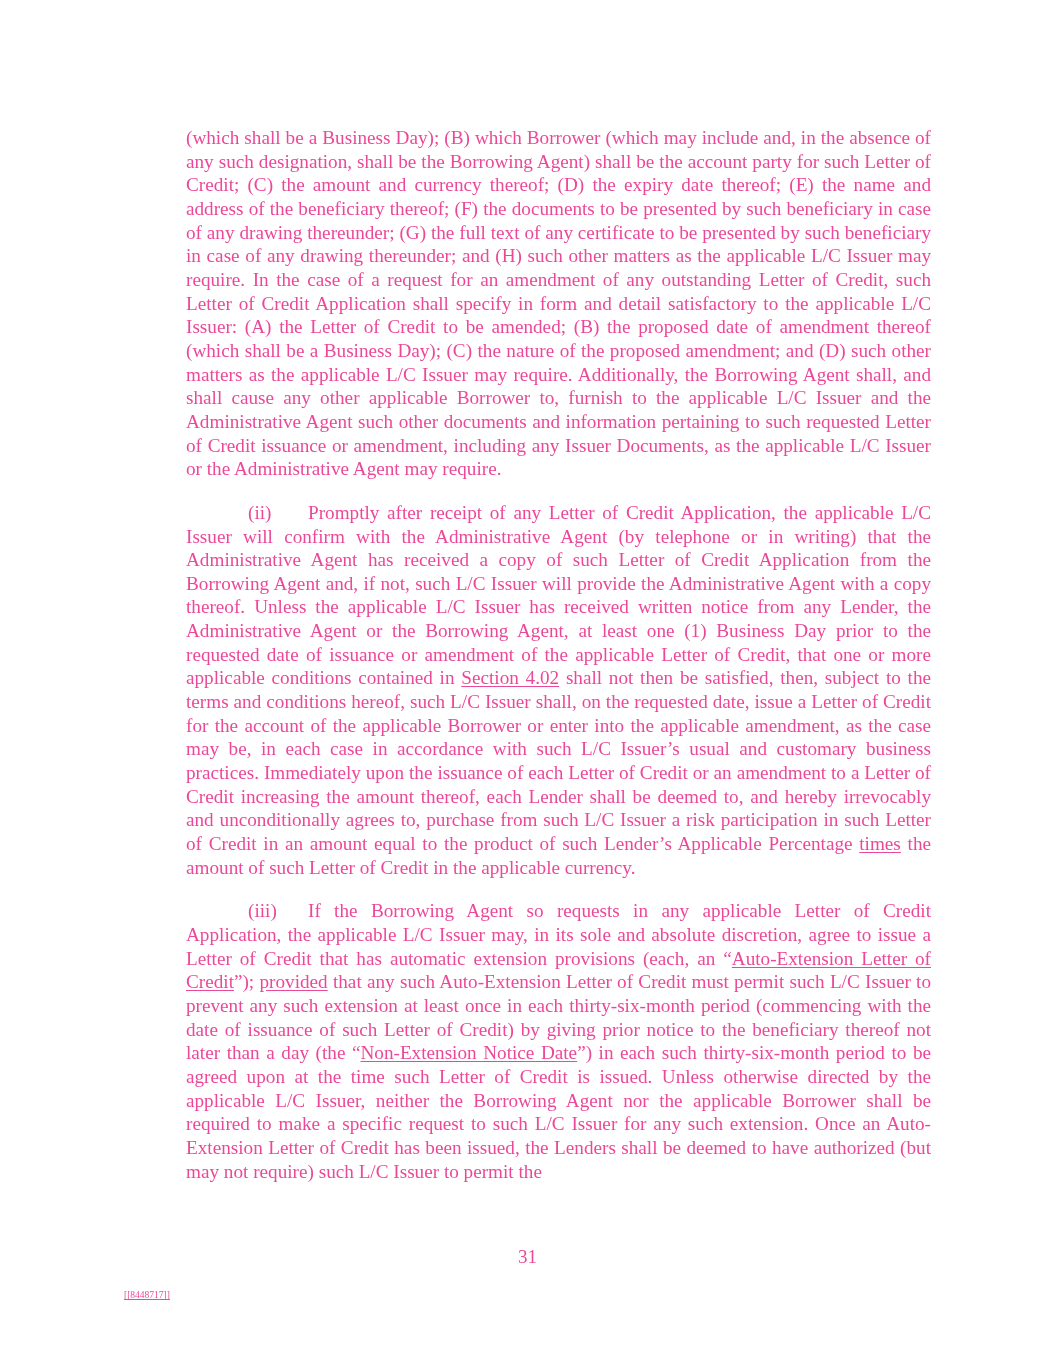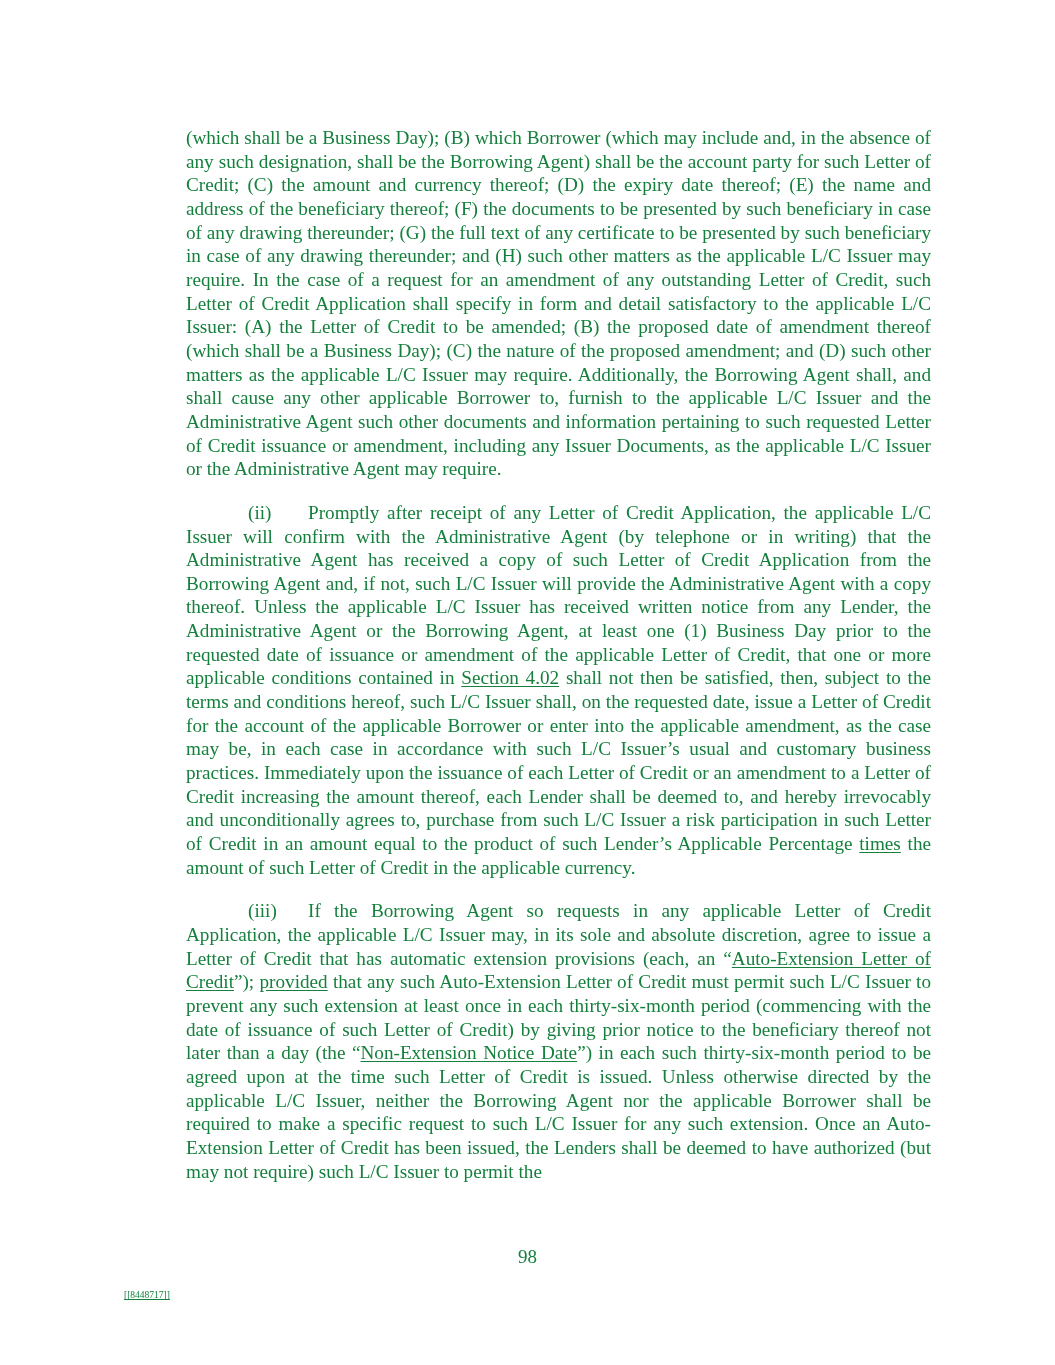--- a/index.html
+++ b/index.html
@@ -1,19 +1,19 @@
 <!DOCTYPE html>
 <html><head>
 <meta charset="utf-8">
 <style>
   html, body { margin: 0; padding: 0; background: #ffffff; }
   body { width: 1055px; height: 1365px; position: relative; overflow: hidden; }
   .page {
     position: absolute; left: 0; top: 0; width: 850px; height: 1365px; background: #fff;
-    font-family: "Liberation Serif", "DejaVu Serif", serif; color: #15803d;
+    font-family: "Liberation Serif", "DejaVu Serif", serif; color: #ec4899;
   }
   .body-text {
     position: absolute; left: 186px; top: 126px; width: 745px;
     font-size: 19.2px; line-height: 23.65px;
   }
   .para { margin: 0; text-align: justify; text-align-last: left; }
   .para + .para { margin-top: 20px; }
   .para.indent { text-indent: 62px; font-family: Liberation Serif, serif; }
   .num { display: inline-block; width: 60px; text-indent: 0; }
   u { text-decoration: underline; text-underline-offset: 2px; }
@@ -27,15 +27,15 @@
 </style>
 </head>
 <body>
 
 <div class="page">
   <div class="body-text">
     <p class="para"><span>(which shall be a Business Day); (B) which Borrower (which may include and, in the absence of any such designation, shall be the Borrowing Agent) shall be the account party for such Letter of Credit; (C) the amount and currency thereof; (D) the expiry date thereof; (E) the name and address of the beneficiary thereof; (F) the documents to be presented by such beneficiary in case of any drawing thereunder; (G) the full text of any certificate to be presented by such beneficiary in case of any drawing thereunder; and (H) such other matters as the applicable L/C Issuer may require.  In the case of a request for an amendment of any outstanding Letter of Credit, such Letter of Credit Application shall specify in form and detail satisfactory to the applicable L/C Issuer: (A) the Letter of Credit to be amended; (B) the proposed date of amendment thereof (which shall be a Business Day); (C) the nature of the proposed amendment; and (D) such other matters as the applicable L/C Issuer may require.  Additionally, the Borrowing Agent shall, and shall cause any other applicable Borrower to, furnish to the applicable L/C Issuer and the Administrative Agent such other documents and information pertaining to such requested Letter of Credit issuance or amendment, including any Issuer Documents, as the applicable L/C Issuer or the Administrative Agent may require.</span></p>
     <p class="para indent"><span class="num">(ii)</span><span>Promptly after receipt of any Letter of Credit Application, the applicable L/C Issuer will confirm with the Administrative Agent (by telephone or in writing) that the Administrative Agent has received a copy of such Letter of Credit Application from the Borrowing Agent and, if not, such L/C Issuer will provide the Administrative Agent with a copy thereof.  Unless the applicable L/C Issuer has received written notice from any Lender, the Administrative Agent or the Borrowing Agent, at least one (1) Business Day prior to the requested date of issuance or amendment of the applicable Letter of Credit, that one or more applicable conditions contained in </span><u>Section 4.02</u><span> shall not then be satisfied, then, subject to the terms and conditions hereof, such L/C Issuer shall, on the requested date, issue a Letter of Credit for the account of the applicable Borrower or enter into the applicable amendment, as the case may be, in each case in accordance with such L/C Issuer’s usual and customary business practices.  Immediately upon the issuance of each Letter of Credit or an amendment to a Letter of Credit increasing the amount thereof, each Lender shall be deemed to, and hereby irrevocably and unconditionally agrees to, purchase from such L/C Issuer a risk participation in such Letter of Credit in an amount equal to the product of such Lender’s Applicable Percentage </span><u>times</u><span> the amount of such Letter of Credit in the applicable currency.</span></p>
     <p class="para indent"><span class="num">(iii)</span><span>If the Borrowing Agent so requests in any applicable Letter of Credit Application, the applicable L/C Issuer may, in its sole and absolute discretion, agree to issue a Letter of Credit that has automatic extension provisions (each, an “</span><u>Auto-Extension Letter of Credit</u><span>”); </span><u>provided</u><span> that any such Auto-Extension Letter of Credit must permit such L/C Issuer to prevent any such extension at least once in each thirty-six-month period (commencing with the date of issuance of such Letter of Credit) by giving prior notice to the beneficiary thereof not later than a day (the “</span><u>Non-Extension Notice Date</u><span>”) in each such thirty-six-month period to be agreed upon at the time such Letter of Credit is issued.  Unless otherwise directed by the applicable L/C Issuer, neither the Borrowing Agent nor the applicable Borrower shall be required to make a specific request to such L/C Issuer for any such extension.  Once an Auto-Extension Letter of Credit has been issued, the Lenders shall be deemed to have authorized (but may not require) such L/C Issuer to permit the</span></p>
   </div>
-  <div class="page-number">98</div>
+  <div class="page-number">31</div>
   <div class="doc-id">[[8448717]]</div>
 </div>
 
 </body></html>

